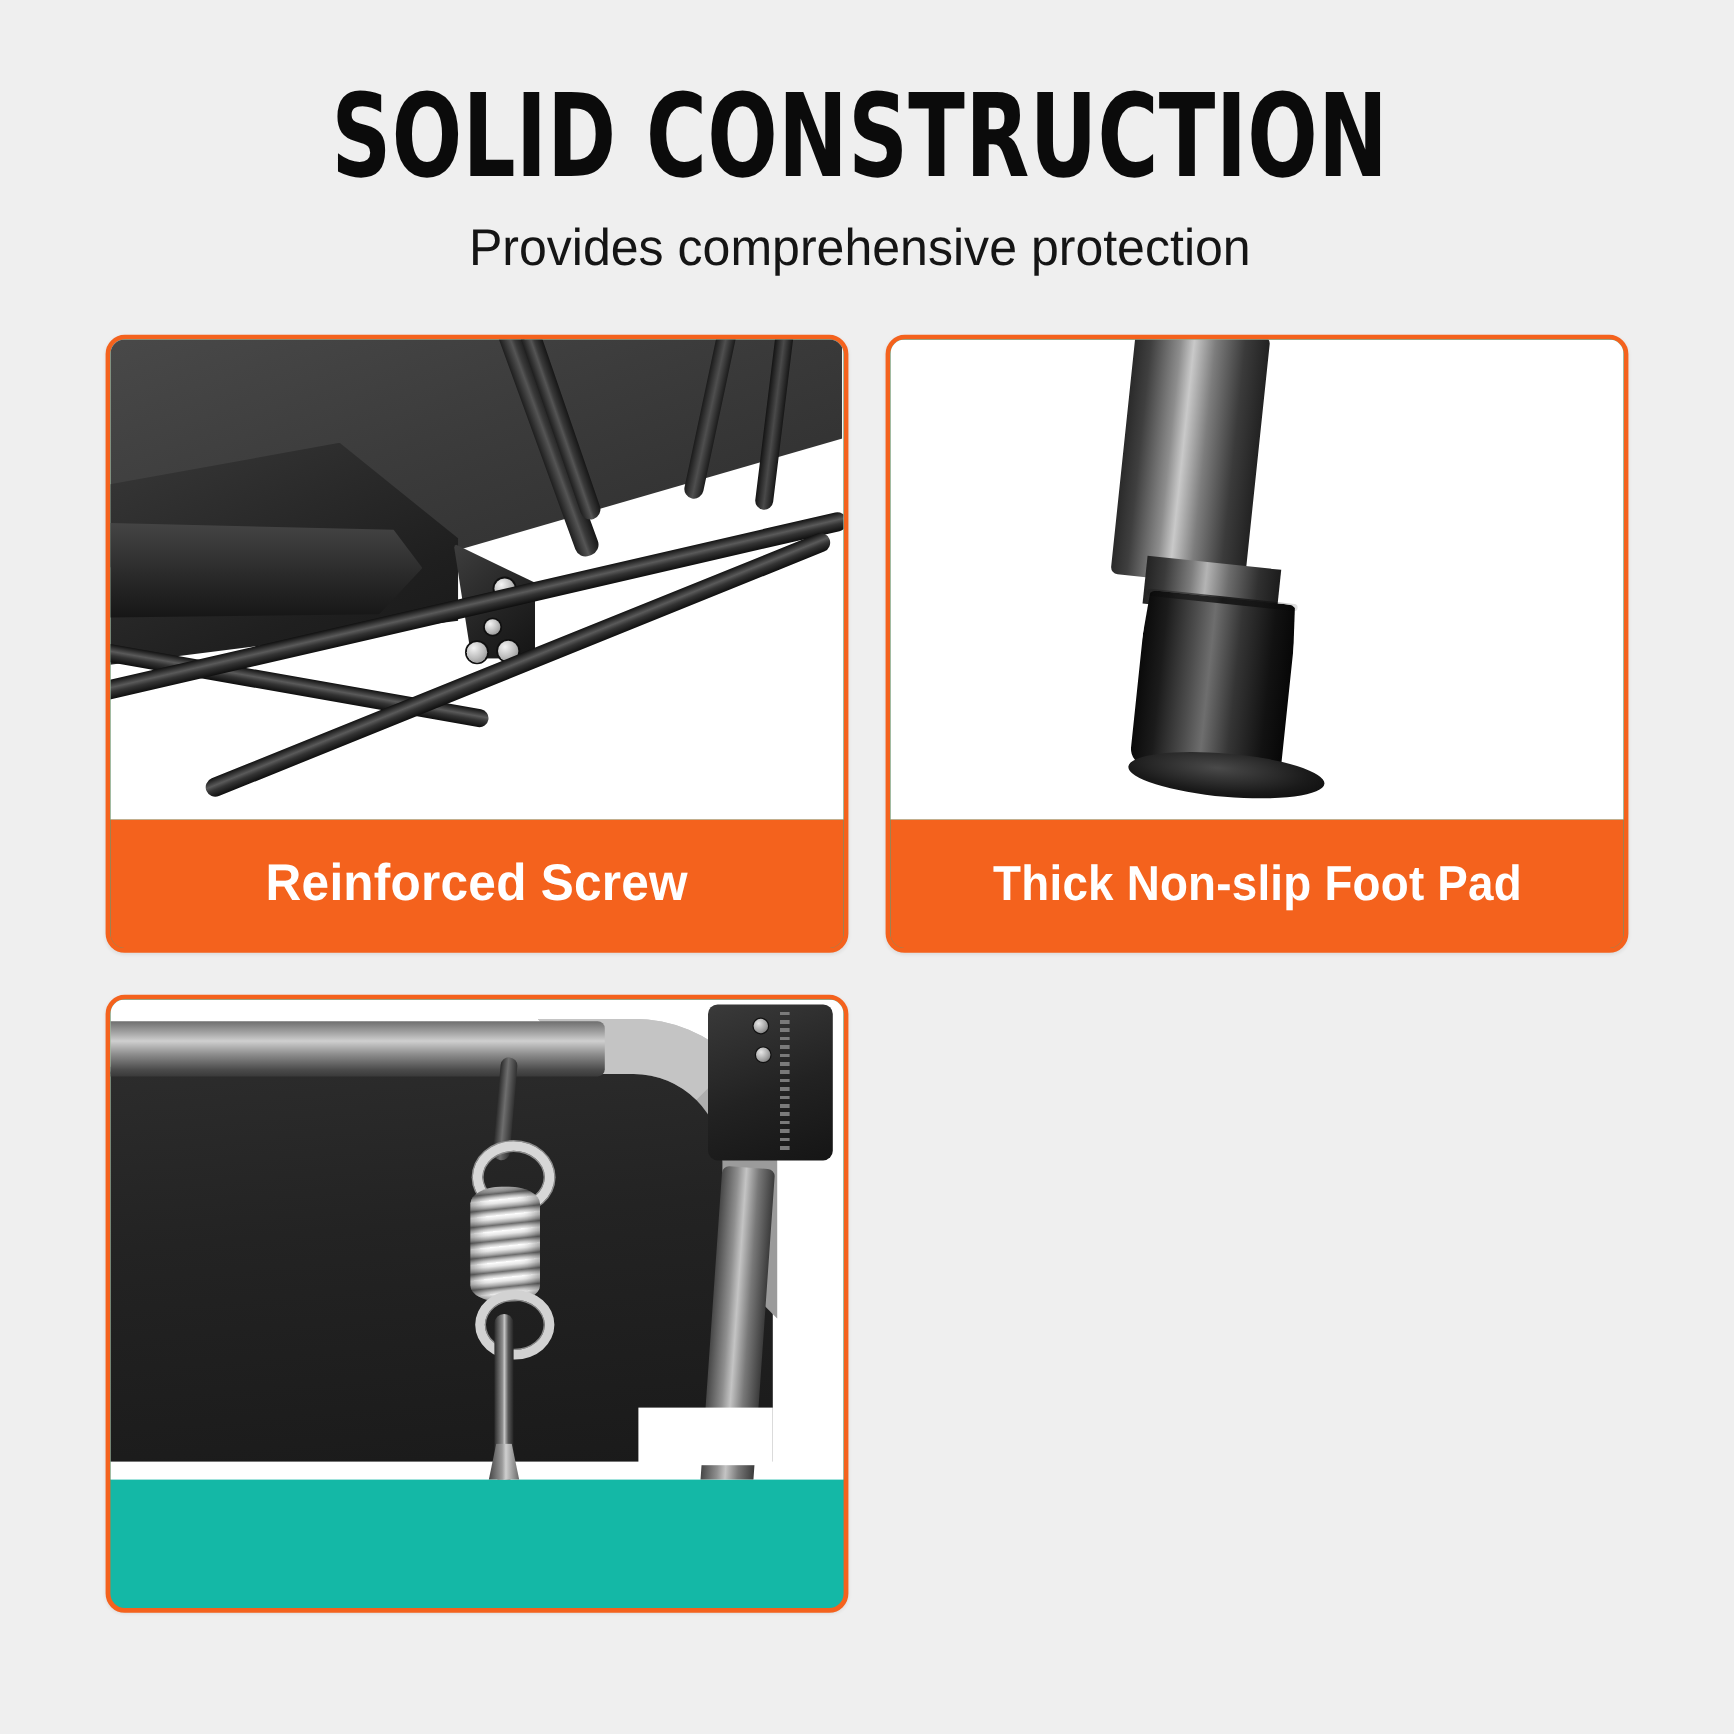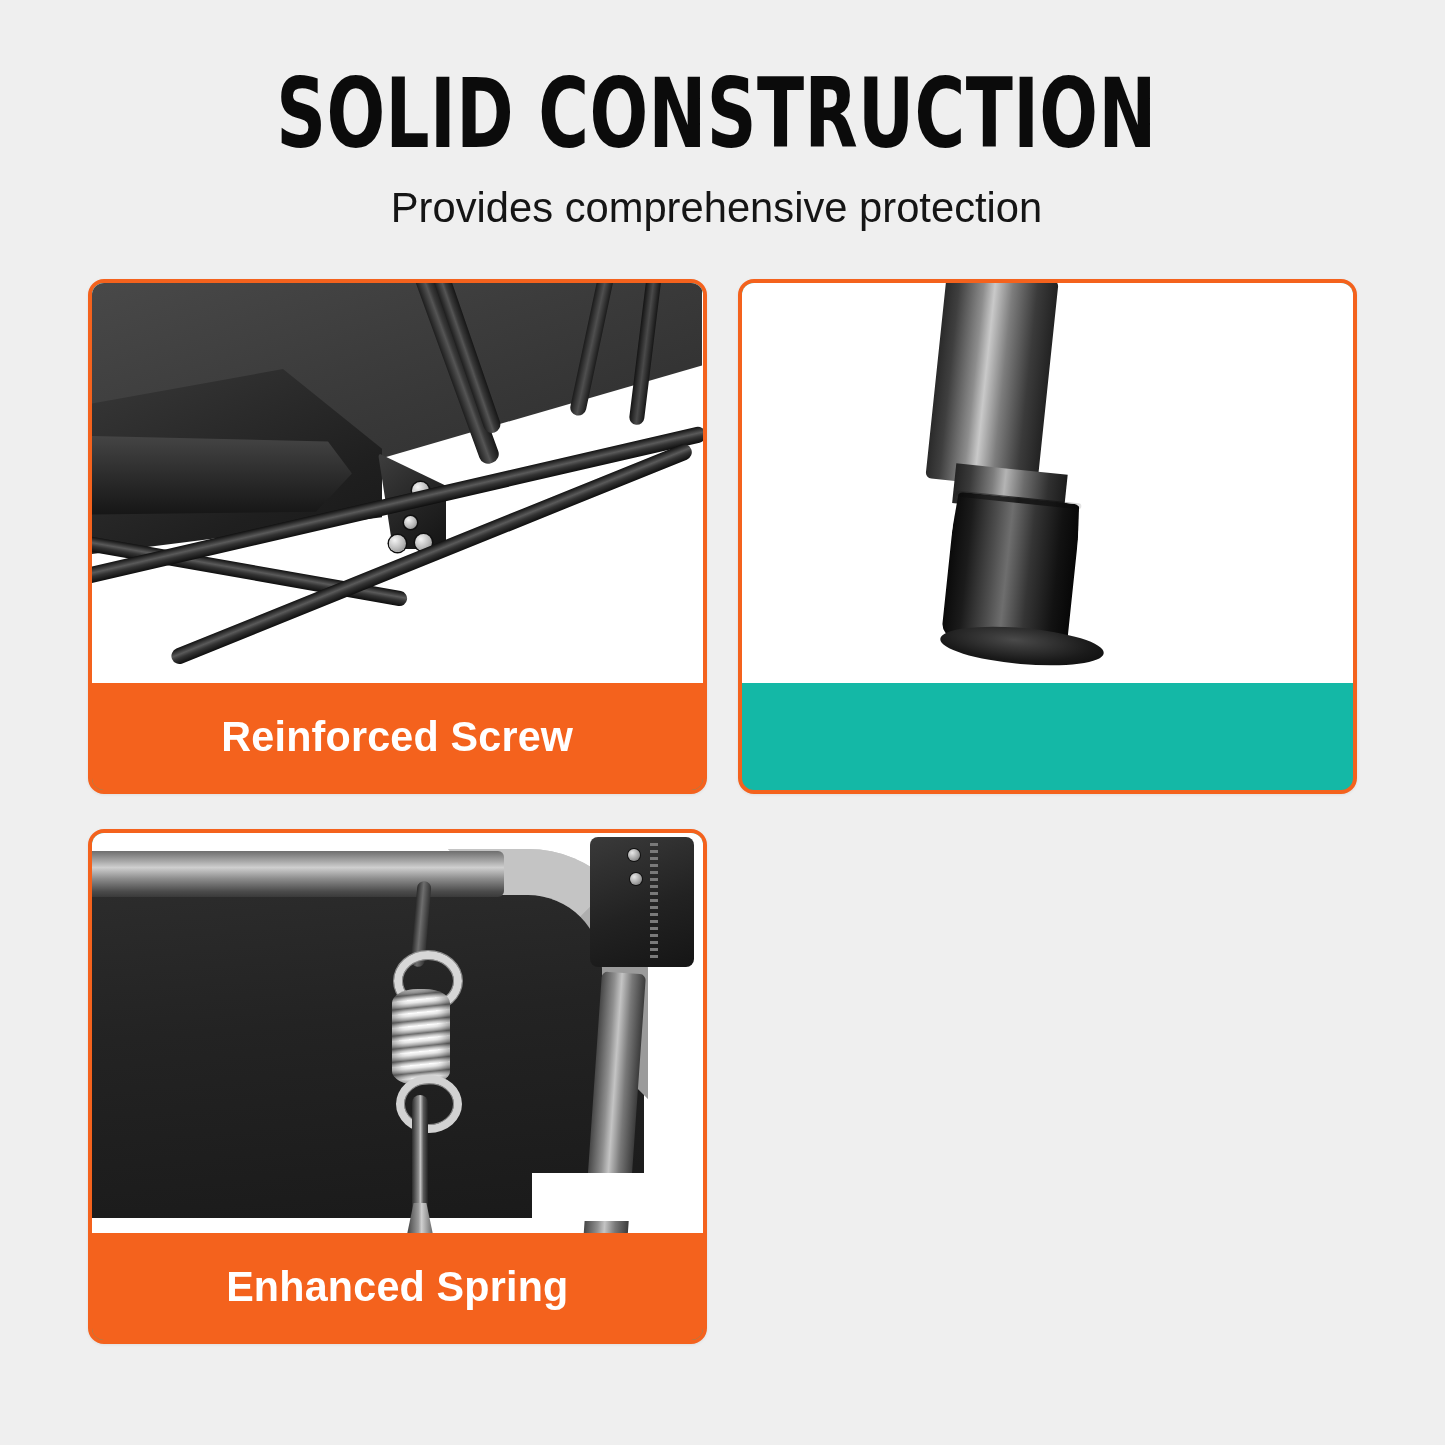--- a/index.html
+++ b/index.html
@@ -360,20 +360,23 @@
     </div>
 
     <div class="card c2">
       <div class="photo">
         <div class="tube"></div>
         <div class="tube-low"></div>
         <div class="foot-cap"></div>
         <div class="foot-seam"></div>
         <div class="foot-base"></div>
       </div>
+      <div class="caption cap-wide">
+        <span>Thick Non-slip Foot Pad</span>
+      </div>
     </div>
 
 
     <div class="card c4">
       <div class="photo">
         <div class="sp-canopy"></div>
         <div class="sp-canopy-edge"></div>
         <div class="sp-elbow"></div>
         <div class="sp-elbow-sheen"></div>
         <div class="sp-bar"></div>
@@ -383,19 +386,16 @@
         <div class="sp-joint-screw jsc1"></div>
         <div class="sp-joint-screw jsc2"></div>
         <div class="sp-hookpin"></div>
         <div class="sp-ring"></div>
         <div class="sp-coil"></div>
         <div class="sp-hooklow"></div>
         <div class="sp-rod"></div>
         <div class="sp-rod-flare"></div>
         <div class="sp-fabric-notch"></div>
       </div>
-      <div class="caption">
-        <span>Enhanced Spring</span>
-      </div>
     </div>
 
   </div>
 </div>
 
 </body></html>

